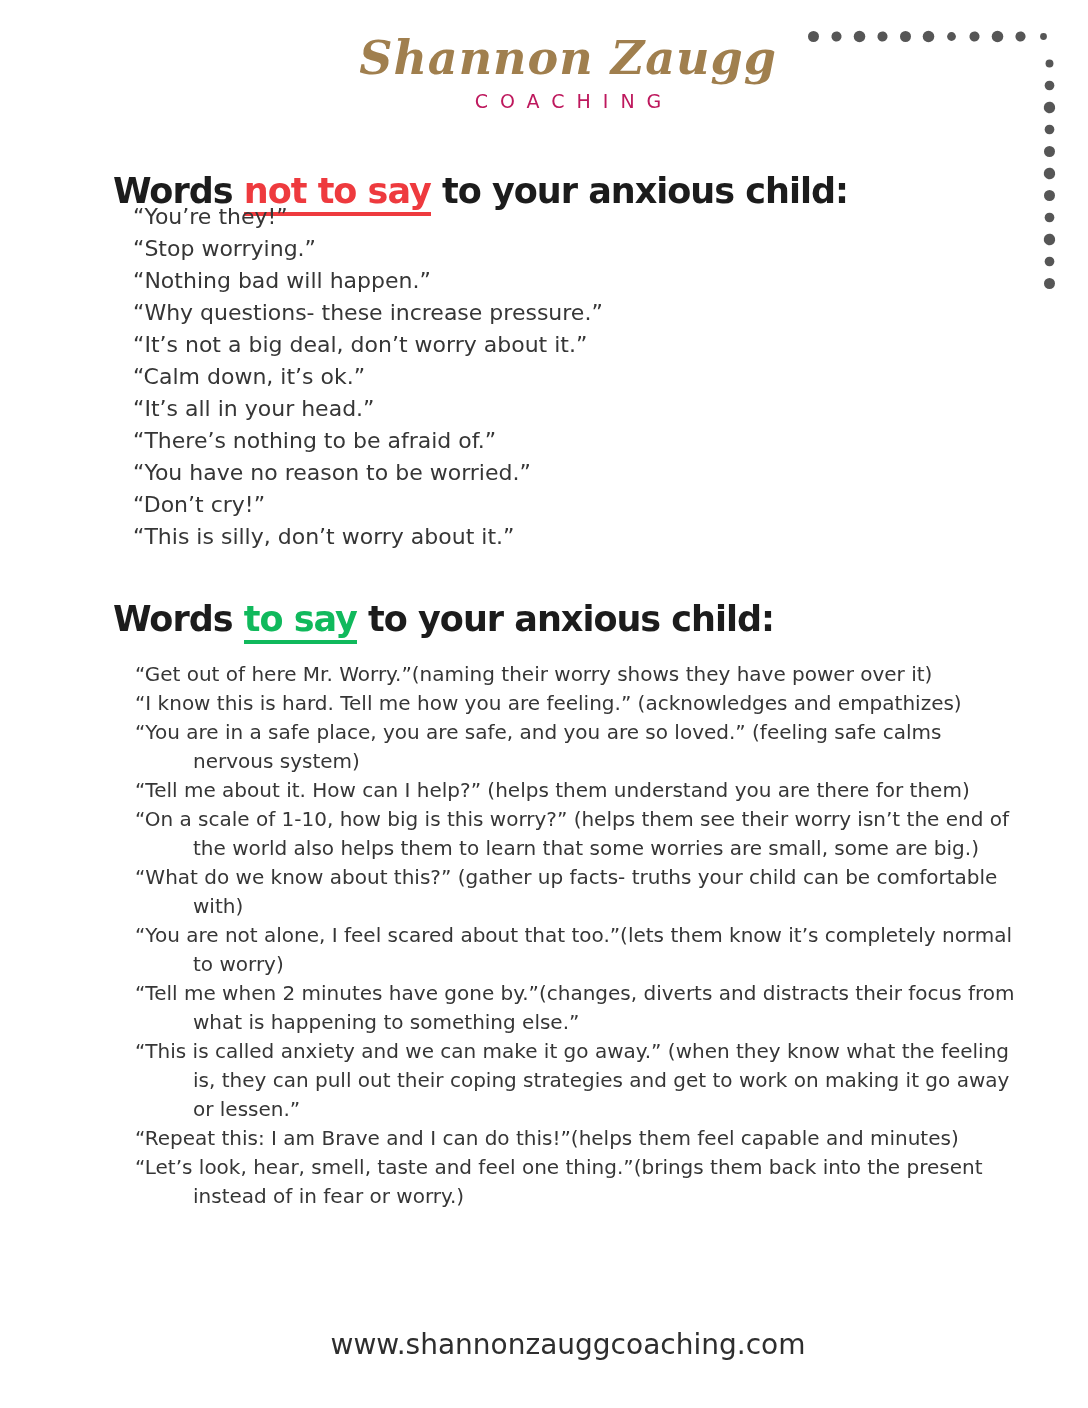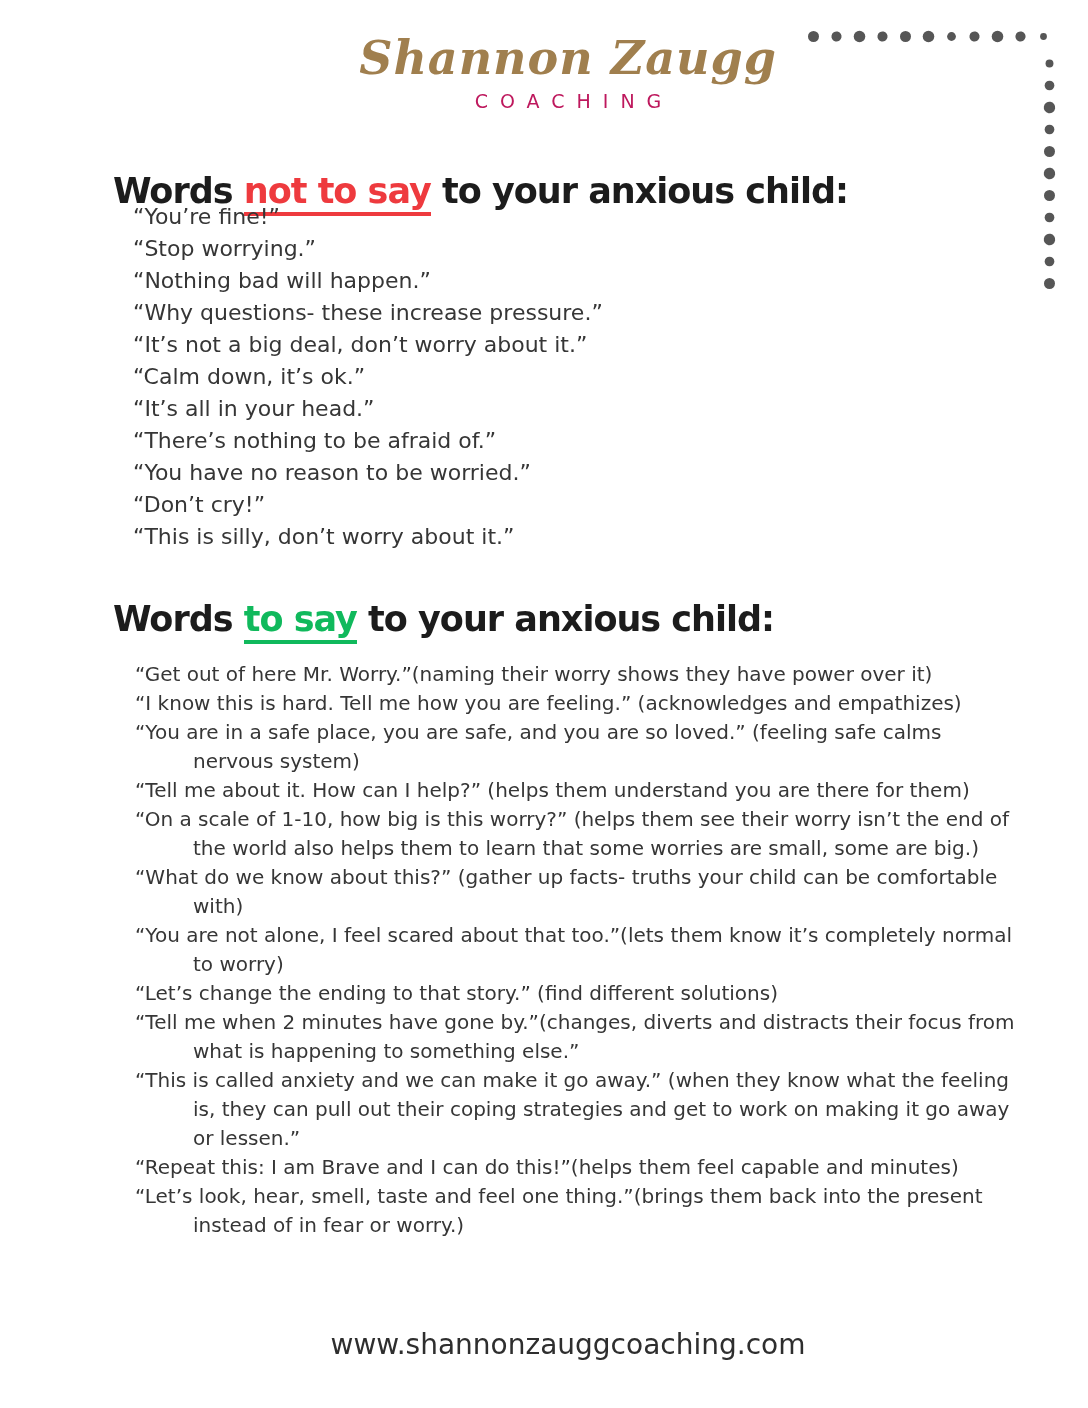--- a/index.html
+++ b/index.html
@@ -104,21 +104,21 @@
   </div>
 
   <div class="logo">
     <div class="logo-script">Shannon Zaugg</div>
     <div class="logo-sub">COACHING</div>
   </div>
 
   <h1 class="heading heading-1"><span>Words </span><span class="hl hl-red">not to say</span><span> to your anxious child:</span></h1>
 
   <ul class="quote-list list-1">
-    <li>“You’re fine!”</li>
+    <li>“You’re they!”</li>
     <li>“Stop worrying.”</li>
     <li>“Nothing bad will happen.”</li>
     <li>“Why questions- these increase pressure.”</li>
     <li>“It’s not a big deal, don’t worry about it.”</li>
     <li>“Calm down, it’s ok.”</li>
     <li>“It’s all in your head.”</li>
     <li>“There’s nothing to be afraid of.”</li>
     <li>“You have no reason to be worried.”</li>
     <li>“Don’t cry!”</li>
     <li>“This is silly, don’t worry about it.”</li>
@@ -127,21 +127,20 @@
   <h1 class="heading heading-2"><span>Words </span><span class="hl hl-green">to say</span><span> to your anxious child:</span></h1>
 
   <ul class="quote-list list-2">
     <li>“Get out of here Mr. Worry.”(naming their worry shows they have power over it)</li>
     <li>“I know this is hard. Tell me how you are feeling.” (acknowledges and empathizes)</li>
     <li>“You are in a safe place, you are safe, and you are so loved.” (feeling safe calms nervous system)</li>
     <li>“Tell me about it. How can I help?” (helps them understand you are there for them)</li>
     <li>“On a scale of 1-10, how big is this worry?” (helps them see their worry isn’t the end of the world also helps them to learn that some worries are small, some are big.)</li>
     <li>“What do we know about this?” (gather up facts- truths your child can be comfortable with)</li>
     <li>“You are not alone, I feel scared about that too.”(lets them know it’s completely normal to worry)</li>
-    <li>“Let’s change the ending to that story.” (find different solutions)</li>
     <li>“Tell me when 2 minutes have gone by.”(changes, diverts and distracts their focus from what is happening to something else.”</li>
     <li>“This is called anxiety and we can make it go away.” (when they know what the feeling is, they can pull out their coping strategies and get to work on making it go away or lessen.”</li>
     <li>“Repeat this: I am Brave and I can do this!”(helps them feel capable and minutes)</li>
     <li>“Let’s look, hear, smell, taste and feel one thing.”(brings them back into the present instead of in fear or worry.)</li>
   </ul>
 
   <div class="footer">www.shannonzauggcoaching.com</div>
 
 </div>
 

